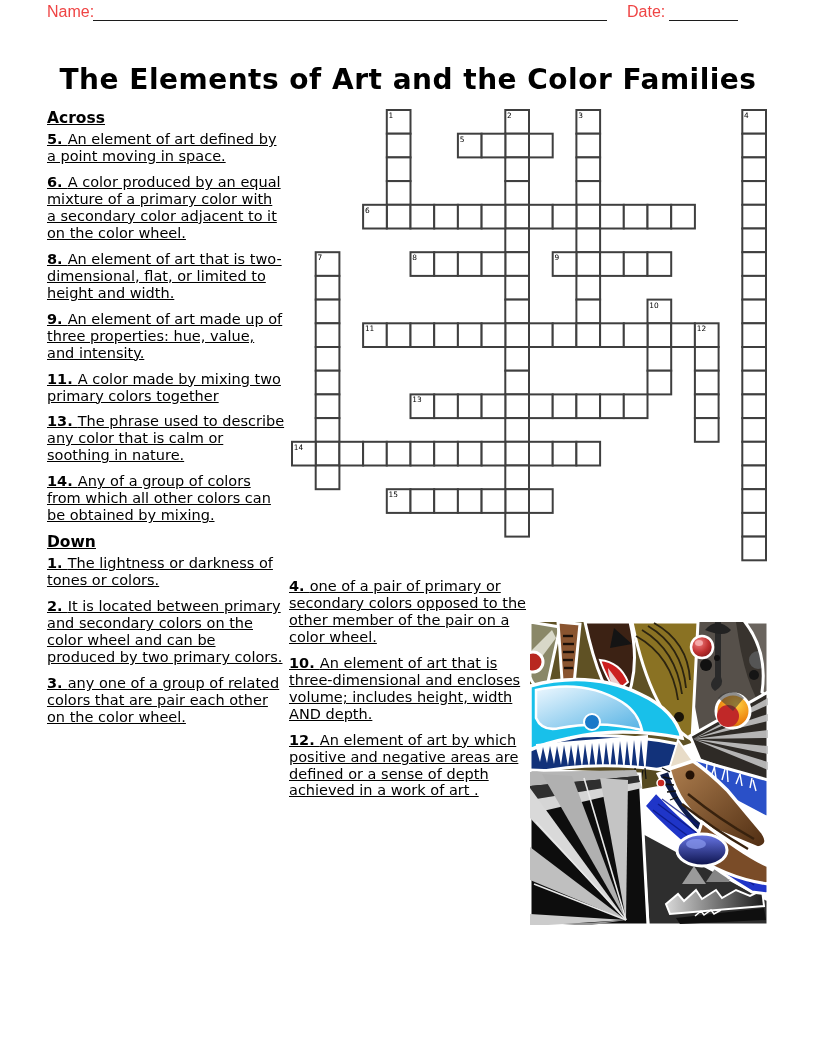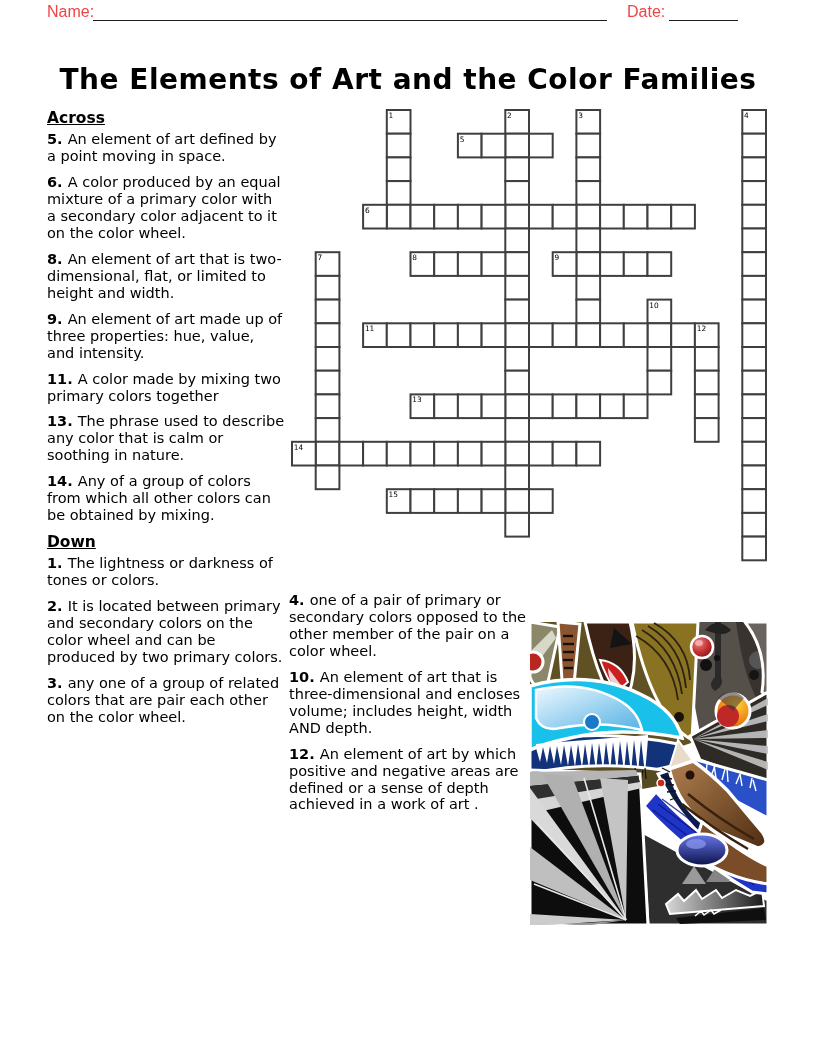--- a/index.html
+++ b/index.html
@@ -10,23 +10,23 @@
   .hdr-label{position:absolute;top:3px;font-family:"Liberation Sans",sans-serif;font-size:16px;color:#ef4444;}
   .write-line{position:absolute;top:2px;height:18px;border-bottom:1.6px solid #1c1c1c;}
   #name-label{left:47px;}
   #name-line{left:93px;width:514px;}
   #date-label{left:627px;}
   #date-line{left:669px;width:69px;}
   #page-title{
     position:absolute;left:0;top:44px;width:816px;text-align:center;
     font-size:28px;font-weight:bold;letter-spacing:.5px;color:#000;
   }
-  .clue-col{position:absolute;font-size:14.5px;line-height:1.17;}
+  .clue-col{position:absolute;font-size:14.5px;line-height:1.17;text-decoration:underline;}
   #clue-col-1{left:47px;top:109px;width:238px;}
-  #clue-col-2{left:289px;top:592px;width:240px;}
+  #clue-col-2{left:289px;top:578px;width:240px;}
   .clue-header{font-weight:bold;text-decoration:underline;font-size:15.5px;margin:0 0 4px 0;}
   #down-header{margin-top:8px;}
   .clue{margin-bottom:9px;}
   .cnum{font-weight:bold;}
   #grid-host{position:absolute;left:289px;top:107px;width:480px;height:458px;}
   #artwork{position:absolute;left:530px;top:622px;width:238px;height:303px;}
 </style>
 </head>
 <body>
 

